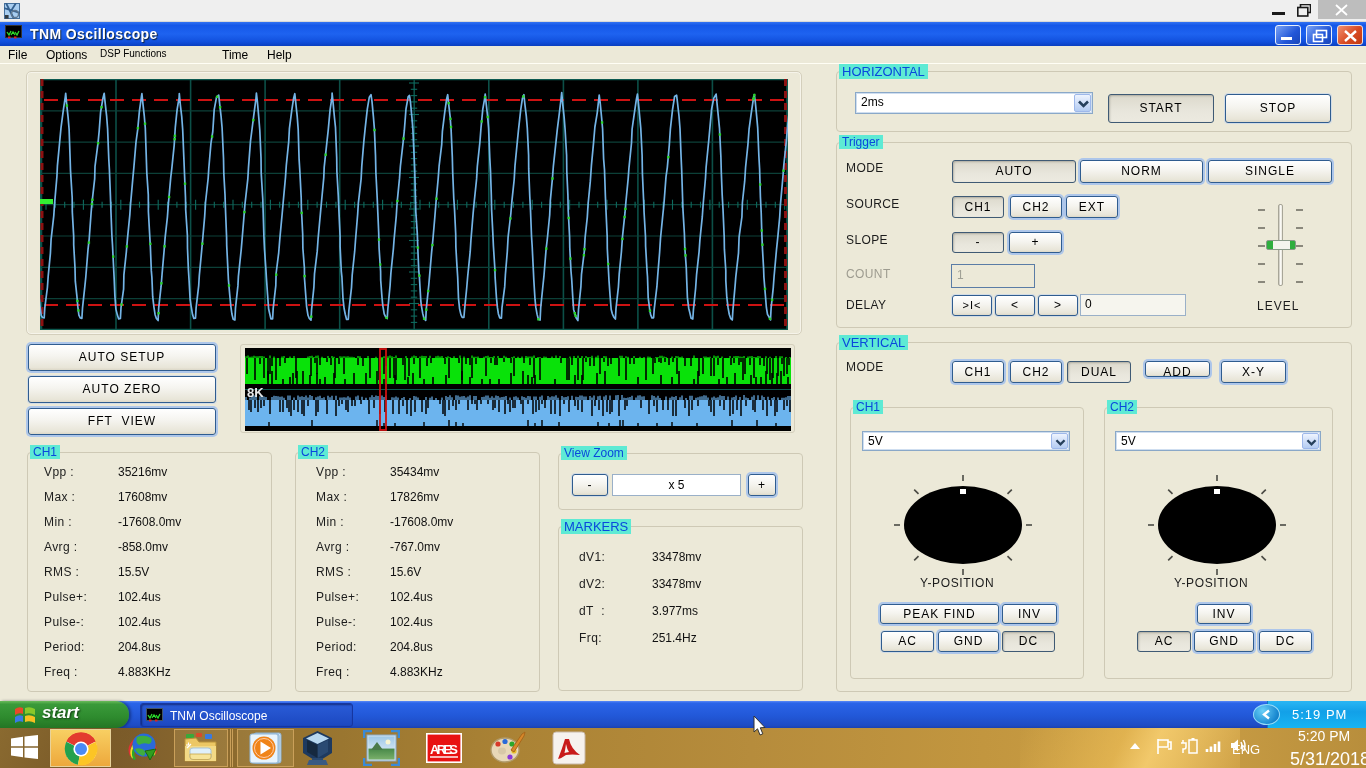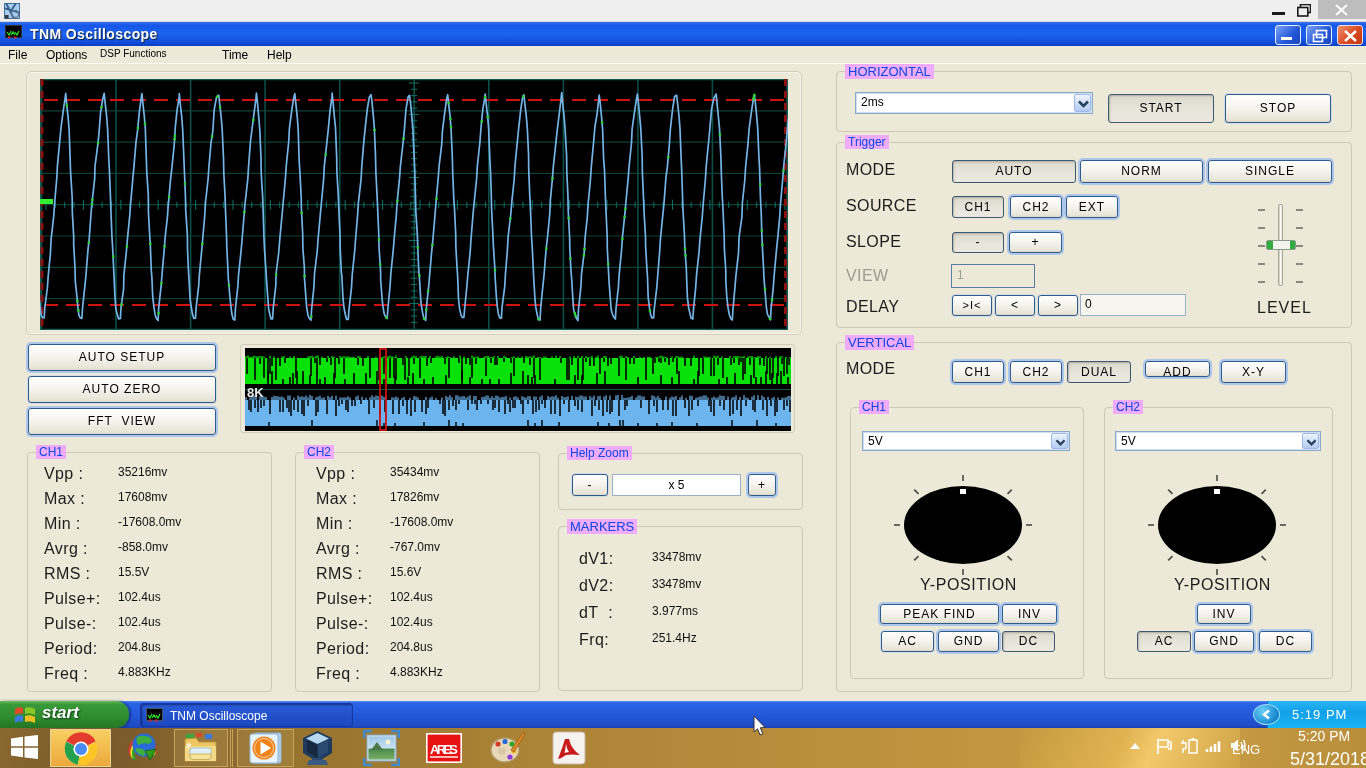--- a/index.html
+++ b/index.html
@@ -1,21 +1,21 @@
 <!DOCTYPE html>
 <html><head><meta charset="utf-8"><style>
 * { margin:0; padding:0; box-sizing:border-box; }
 body { width:1366px; height:768px; font-family:"Liberation Sans",sans-serif; overflow:hidden; position:relative; background:#ece9d8; }
 .abs { position:absolute; }
 .gb { position:absolute; border:1px solid #cec9b5; border-radius:4px; }
-.gb>span { position:absolute; top:-8px; left:8px; background:#f0abfc; color:#0a48dc; font-size:12px; padding:0 3px; white-space:nowrap; }
+.gb>span { position:absolute; top:-8px; left:2px; background:#5eead4; color:#0a48dc; font-size:12px; padding:0 3px; white-space:nowrap; }
 .btn { position:absolute; border:1px solid #2f5c8f; border-radius:3px; background:linear-gradient(#ffffff,#f5f4ef 45%,#e8e5d8 90%,#dcd8c8); color:#000; text-align:center; font-size:12px; letter-spacing:1px; box-shadow:0 0 0 1px rgba(190,210,240,.55); }
 .btn.press { background:linear-gradient(#dcd9cc,#e8e6dc 60%,#eceae0); box-shadow:inset 1px 1px 2px rgba(90,90,80,.35); border-color:#3f5a74; }
 .btn.glow { box-shadow:0 0 0 2px rgba(140,180,245,.65); }
-.lbl { position:absolute; font-size:16px; color:#1c1c1c; letter-spacing:.4px; white-space:nowrap; }
+.lbl { position:absolute; font-size:12px; color:#1c1c1c; letter-spacing:.4px; white-space:nowrap; }
 .val { position:absolute; font-size:12px; color:#111; white-space:nowrap;text-align:right; }
 .combo { position:absolute; background:#fff; border:1px solid #8aa8c8; box-shadow:inset 0 0 0 1px #cfdef0; }
 .combo>i { position:absolute; right:1px; top:1px; bottom:1px; width:17px; border-radius:2px; background:linear-gradient(#eef4fe,#cdddf8 55%,#b4ccf2); border:1px solid #9eb8ea; font-style:normal; }
 .combo>b { position:absolute; left:5px; top:2px; font-weight:normal; font-size:12px; color:#000; }
 .combo svg { position:absolute; left:2px; top:4px; }
 </style></head>
 <body>
 
 <div class="abs" style="left:0;top:0;width:1366px;height:22px;background:#efefef;border-bottom:1px solid #d8d8d8">
   <svg class="abs" style="left:4px;top:3px" width="16" height="16" viewBox="0 0 16 16">
@@ -365,21 +365,21 @@
 <div class="lbl" style="left:316px;top:590px">Pulse+:</div>
 <div class="val" style="left:390px;top:590px">102.4us</div>
 <div class="lbl" style="left:316px;top:615px">Pulse-:</div>
 <div class="val" style="left:390px;top:615px">102.4us</div>
 <div class="lbl" style="left:316px;top:640px">Period:</div>
 <div class="val" style="left:390px;top:640px">204.8us</div>
 <div class="lbl" style="left:316px;top:665px">Freq :</div>
 <div class="val" style="left:390px;top:665px">4.883KHz</div>
 
 <div class="gb" style="left:558px;top:453px;width:245px;height:57px">
-    <span>Help Zoom</span>
+    <span>View Zoom</span>
   </div>
 <div class="btn" style="left:572px;top:474px;width:36px;height:22px;line-height:20px">-</div>
 <div class="abs" style="left:612px;top:474px;width:129px;height:22px;background:#fff;border:1px solid #9ab0c8;text-align:center;font-size:12px;line-height:20px">x 5</div>
 <div class="btn glow" style="left:748px;top:474px;width:28px;height:22px;line-height:20px">+</div>
 
 <div class="gb" style="left:558px;top:526px;width:245px;height:165px">
     <span style="font-size:13px">MARKERS</span>
   </div>
 <div class="lbl" style="left:579px;top:550px">dV1:</div>
 <div class="val" style="left:652px;top:550px">33478mv</div>
@@ -411,21 +411,21 @@
 <div class="btn press" style="left:952px;top:160px;width:124px;height:23px;line-height:21px">AUTO</div>
 <div class="btn glow" style="left:1080px;top:160px;width:123px;height:23px;line-height:21px">NORM</div>
 <div class="btn glow" style="left:1208px;top:160px;width:124px;height:23px;line-height:21px">SINGLE</div>
 <div class="lbl" style="left:846px;top:197px">SOURCE</div>
 <div class="btn press" style="left:952px;top:196px;width:52px;height:22px;line-height:20px">CH1</div>
 <div class="btn glow" style="left:1010px;top:196px;width:52px;height:22px;line-height:20px">CH2</div>
 <div class="btn glow" style="left:1066px;top:196px;width:52px;height:22px;line-height:20px">EXT</div>
 <div class="lbl" style="left:846px;top:233px">SLOPE</div>
 <div class="btn press" style="left:952px;top:232px;width:52px;height:21px;line-height:19px">-</div>
 <div class="btn glow" style="left:1009px;top:232px;width:53px;height:21px;line-height:19px">+</div>
-<div class="lbl" style="left:846px;top:267px;color:#9e9c90">VIEW</div>
+<div class="lbl" style="left:846px;top:267px;color:#9e9c90">COUNT</div>
 <div class="abs" style="left:951px;top:264px;width:84px;height:24px;background:#ece9d8;border:1px solid #5a7ca6;font-size:12px;color:#a0a095;padding:3px 0 0 5px">1</div>
 <div class="lbl" style="left:846px;top:298px">DELAY</div>
 <div class="btn" style="left:952px;top:295px;width:40px;height:21px;line-height:19px;font-size:11px">&gt;I&lt;</div>
 <div class="btn" style="left:995px;top:295px;width:40px;height:21px;line-height:19px">&lt;</div>
 <div class="btn" style="left:1038px;top:295px;width:40px;height:21px;line-height:19px">&gt;</div>
 <div class="abs" style="left:1080px;top:294px;width:106px;height:22px;background:#f6f5ee;border:1px solid #9ab0c8;font-size:12px;padding:2px 0 0 4px">0</div>
 
 <div class="abs" style="left:1258px;top:209px;width:7px;height:2px;background:#8a887c"></div>
 <div class="abs" style="left:1296px;top:209px;width:7px;height:2px;background:#8a887c"></div>
 <div class="abs" style="left:1258px;top:227px;width:7px;height:2px;background:#8a887c"></div>

